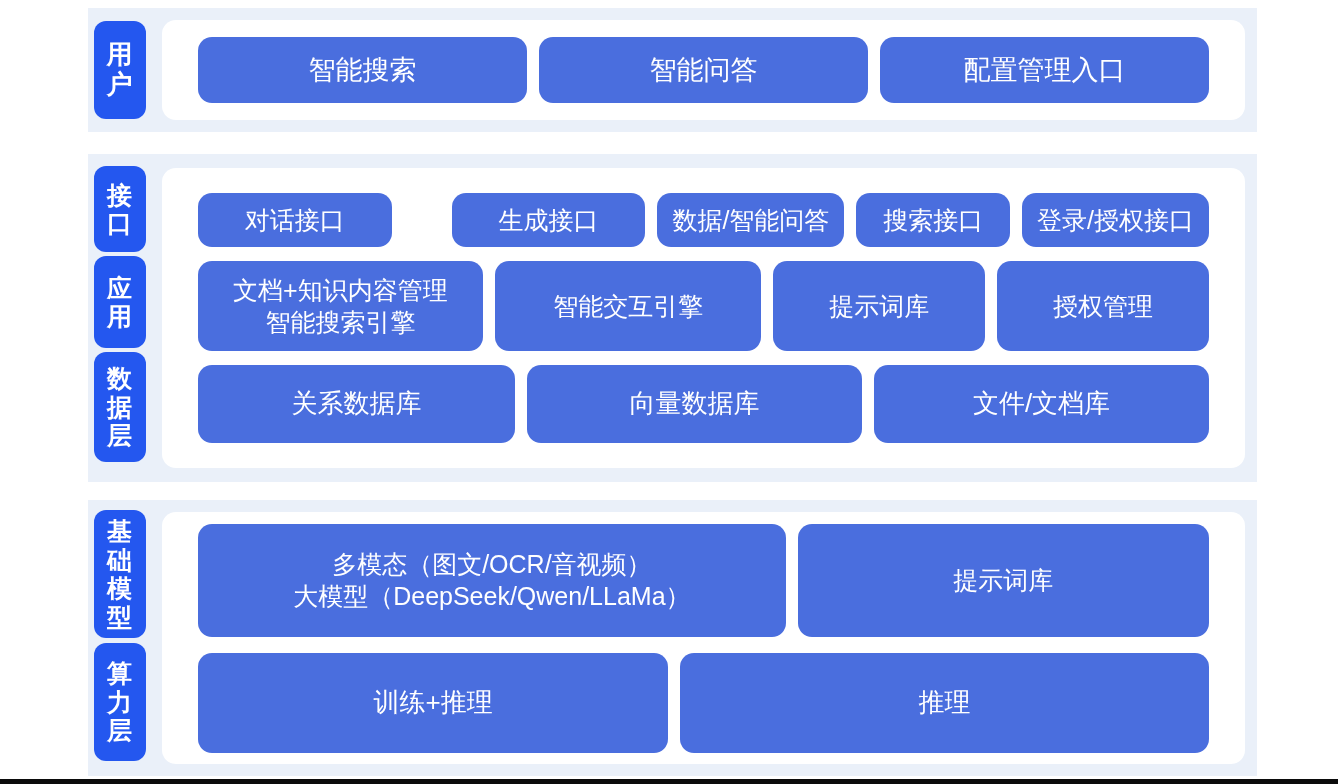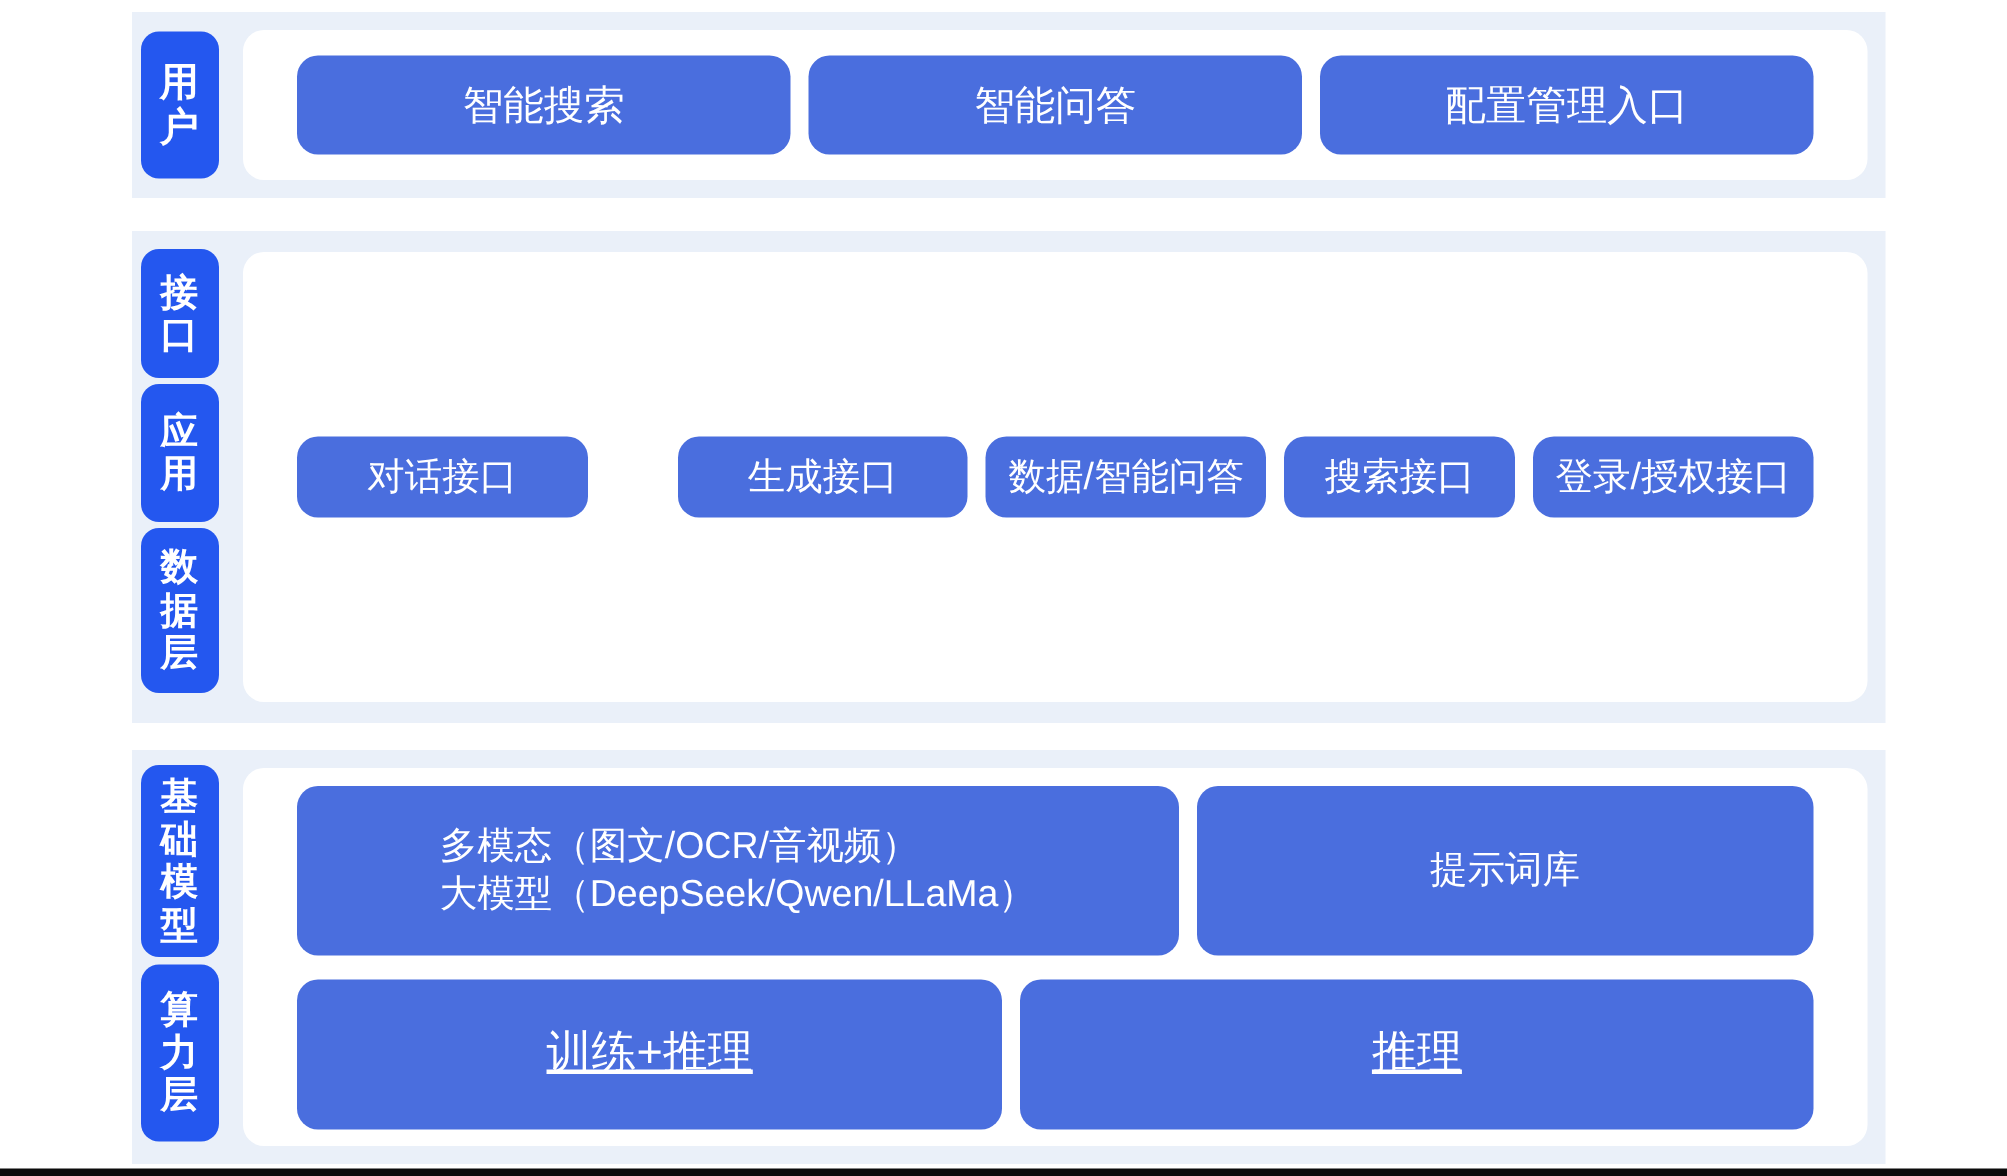--- a/index.html
+++ b/index.html
@@ -83,20 +83,21 @@
     gap: 12px;
   }
 
   .box {
     background: #4a6ede;
     border-radius: 14px;
     color: #ffffff;
     display: flex;
     align-items: center;
     justify-content: center;
+    text-align: center;
     font-size: 26px;
     line-height: 1.28;
     padding: 6px 10px;
     box-sizing: border-box;
     white-space: pre-line;
   }
 
   
   #band-user { left: 88px; top: 8px; width: 1169px; height: 124px; }
   #band-user .panel { margin: 12px 12px 12px 10px; padding: 0 36px; }
@@ -134,21 +135,21 @@
   #band-base .tab-col { justify-content: flex-start; padding-top: 10px; gap: 5px; }
   #band-base .panel { margin: 12px 12px 12px 10px; padding: 0 36px; gap: 16px; }
   #band-base .tab-model { height: 128px; }
   #band-base .tab-power { height: 118px; }
 
   #row-model .box { height: 113px; font-size: 25px; }
   #row-model .b1 { flex: 1.48 1 0; font-size: 25px; }
   #row-model .b2 { flex: 1.02 1 0; }
   #row-model .b3 { flex: 1.02 1 0; }
 
-  #row-power .box { height: 100px; font-size: 30px; text-decoration: underline; }
+  #row-power .box { height: 100px; font-size: 26px; }
   #row-power .b1 { flex: 1 1 0; }
   #row-power .b2 { flex: 1.13 1 0; }
 
   
   #bottom-rule {
     position: absolute;
     left: 0;
     bottom: 0;
     width: 1338px;
     height: 5px;
@@ -195,21 +196,33 @@
     <div class="panel">
 
       <div class="row" id="row-iface">
         <div class="box b1">对话接口</div>
         <div class="box b2">生成接口</div>
         <div class="box b3">数据/智能问答</div>
         <div class="box b4">搜索接口</div>
         <div class="box b5">登录/授权接口</div>
       </div>
 
-
+      <div class="row" id="row-app">
+        <div class="box b1">文档+知识内容管理
+智能搜索引擎</div>
+        <div class="box b2">智能交互引擎</div>
+        <div class="box b3">提示词库</div>
+        <div class="box b4">授权管理</div>
+      </div>
+
+      <div class="row" id="row-data">
+        <div class="box b1">关系数据库</div>
+        <div class="box b2">向量数据库</div>
+        <div class="box b3">文件/文档库</div>
+      </div>
 
     </div>
   </div>
 
   <div class="band" id="band-base">
     <div class="tab-col">
       <div class="tab tab-model">
         <span class="ch">基</span>
         <span class="ch">础</span>
         <span class="ch">模</span>

